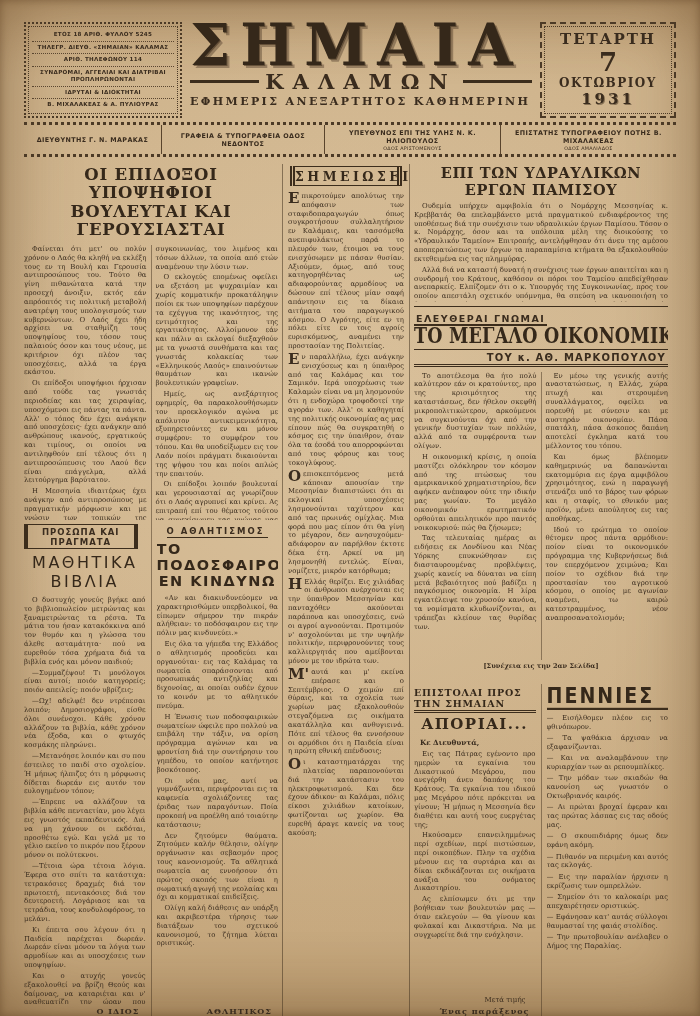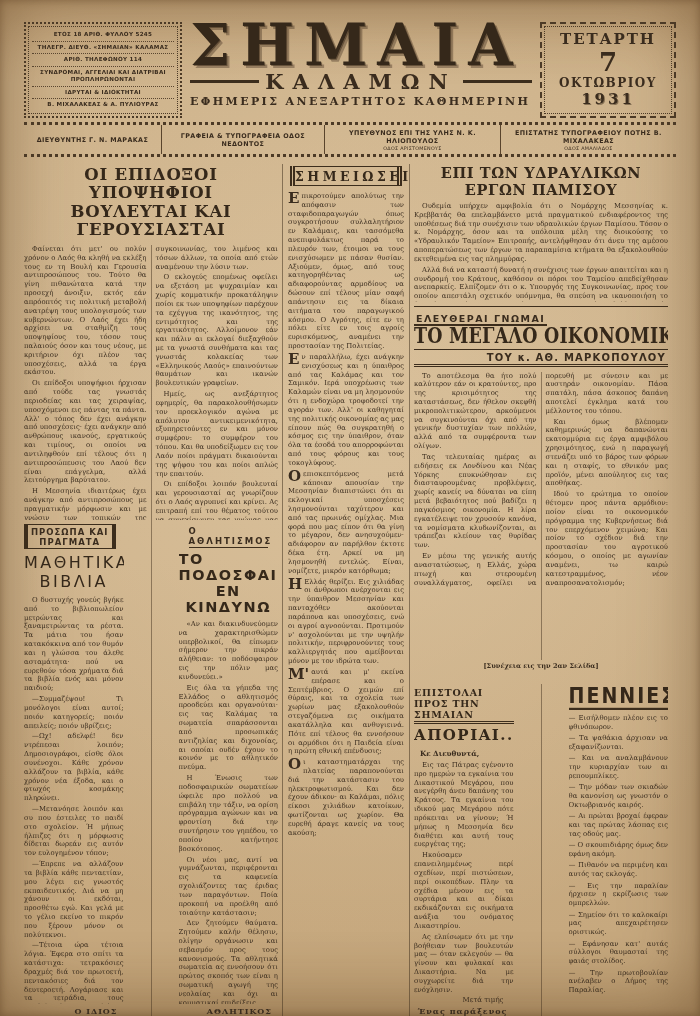--- a/index.html
+++ b/index.html
@@ -90,21 +90,21 @@
   .let-head { text-align:center; font-weight:bold; font-size:15px; letter-spacing:1.5px; margin:1px 0 5px; }
   .salutation { font-size:7.2px; font-weight:bold; margin:0 0 3px; text-indent:6px; }
   .closing { text-align:right; font-size:7px; margin:3px 10px 0 0; }
   .signature { text-align:right; font-weight:bold; font-size:8px; letter-spacing:1px; margin:2px 6px 0 0; }
   .pen-head { font-family:"DejaVu Sans", sans-serif; font-weight:bold; font-size:19px; letter-spacing:2px;
               border-bottom:2px solid #3c2d1c; display:inline-block; padding:0 4px 0 0; margin:2px 0 4px;
               transform:scaleY(1.1); transform-origin:left bottom; }
   .pennies p { text-indent:0; margin:0 0 2.5px; }
   .contnote { text-align:center; font-weight:bold; font-size:6.6px; margin-top:2px; }
   .divider-v { border-left:1px solid rgba(70,52,32,.5); margin:0 5px; }
-  .subcols { display:flex; flex:1; min-height:0;gap:22px; }
+  .subcols { display:flex; flex:1; min-height:0; }
   .subcol { flex:1; min-width:0; overflow:hidden; display:flex; flex-direction:column; }
   section { overflow:hidden; }
 </style>
 </head>
 <body>
 
 <div class="page">
 
   <header class="masthead">
     <div class="mh-top">
@@ -222,20 +222,21 @@
           </div>
       </section>
 
       <section style="height:382px;">
         <div class="kicker-rule"></div>
         <span class="kicker">ΕΛΕΥΘΕΡΑΙ ΓΝΩΜΑΙ</span>
         <h2 class="op-head ink">ΤΟ ΜΕΓΑΛΟ ΟΙΚΟΝΟΜΙΚΟΝ ΕΡΩΤΗΜΑΤΙΚΟΝ</h2>
         <div class="byline">ΤΟΥ κ. ΑΘ. ΜΑΡΚΟΠΟΥΛΟΥ</div>
         <div class="bodytext twocol" style="height:288px;">
             <p>Το αποτέλεσμα θα ήτο πολύ καλύτερον εάν οι κρατούντες, προ της κρισιμότητος της καταστάσεως, δεν ήθελον σκεφθή μικροπολιτικώτερον, αρκούμενοι να συγκινούνται όχι από την γενικήν δυστυχίαν των πολλών, αλλά από τα συμφέροντα των ολίγων.</p>
+            <p>Η οικονομική κρίσις, η οποία μαστίζει ολόκληρον τον κόσμον από της πτώσεως του αμερικανικού χρηματιστηρίου, δεν αφήκεν ανέπαφον ούτε την ιδικήν μας γωνίαν. Το μεγάλο οικονομικόν ερωτηματικόν ορθούται απειλητικόν προ παντός νοικοκυριού: πώς θα ζήσωμεν;</p>
             <p>Τας τελευταίας ημέρας αι ειδήσεις εκ Λονδίνου και Νέας Υόρκης επυκνώθησαν εις διασταυρουμένας προβλέψεις, χωρίς κανείς να δύναται να είπη μετά βεβαιότητος πού βαδίζει η παγκόσμιος οικονομία. Η λίρα εγκατέλειψε τον χρυσούν κανόνα, τα νομίσματα κλυδωνίζονται, αι τράπεζαι κλείουν τας θυρίδας των.</p>
             <p>Εν μέσω της γενικής αυτής αναστατώσεως, η Ελλάς, χώρα πτωχή και στερουμένη συναλλάγματος, οφείλει να πορευθή με σύνεσιν και με αυστηράν οικονομίαν. Πάσα σπατάλη, πάσα άσκοπος δαπάνη αποτελεί έγκλημα κατά του μέλλοντος του τόπου.</p>
             <p>Και όμως βλέπομεν καθημερινώς να δαπανώνται εκατομμύρια εις έργα αμφιβόλου χρησιμότητος, ενώ η παραγωγή στενάζει υπό το βάρος των φόρων και η σταφίς, το εθνικόν μας προϊόν, μένει απούλητος εις τας αποθήκας.</p>
             <p>Ιδού το ερώτημα το οποίον θέτομεν προς πάντα αρμόδιον: ποίον είναι το οικονομικόν πρόγραμμα της Κυβερνήσεως διά τον επερχόμενον χειμώνα; Και ποίον το σχέδιον διά την προστασίαν του αγροτικού κόσμου, ο οποίος με αγωνίαν αναμένει, τω καιρώ κατεστραμμένος, νέον αναπροσανατολισμόν;</p>
           </div>
         <p class="contnote">[Συνέχεια εις την 2αν Σελίδα]</p>
       </section>
 
       <div class="subcols">
         <section class="subcol">

